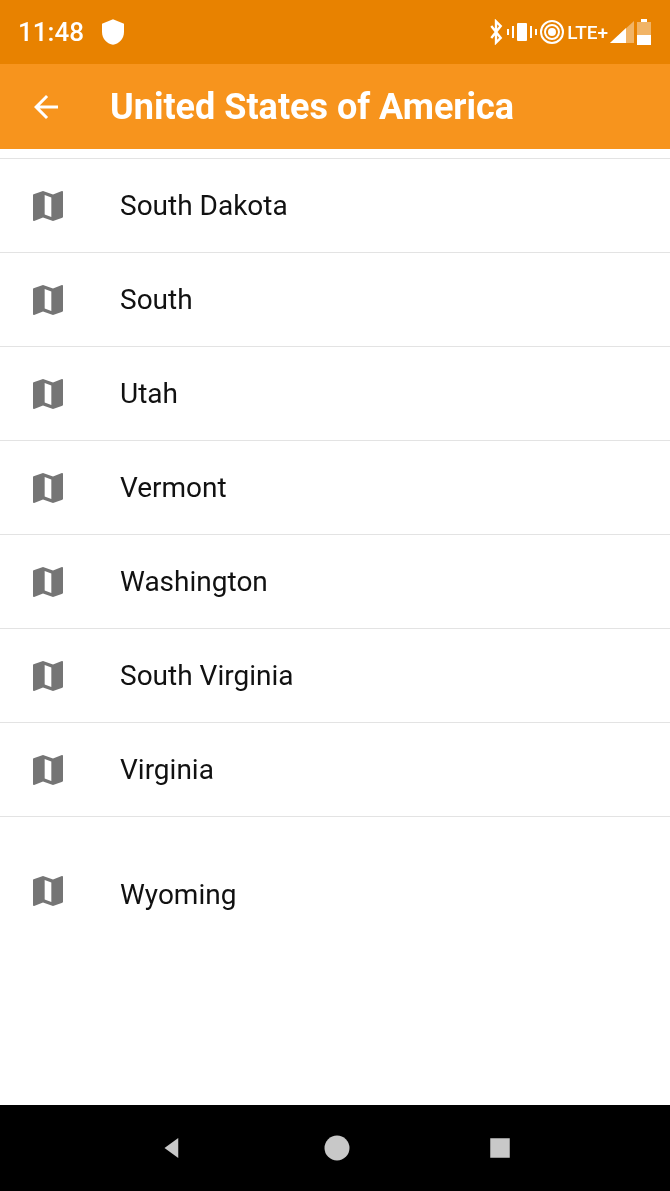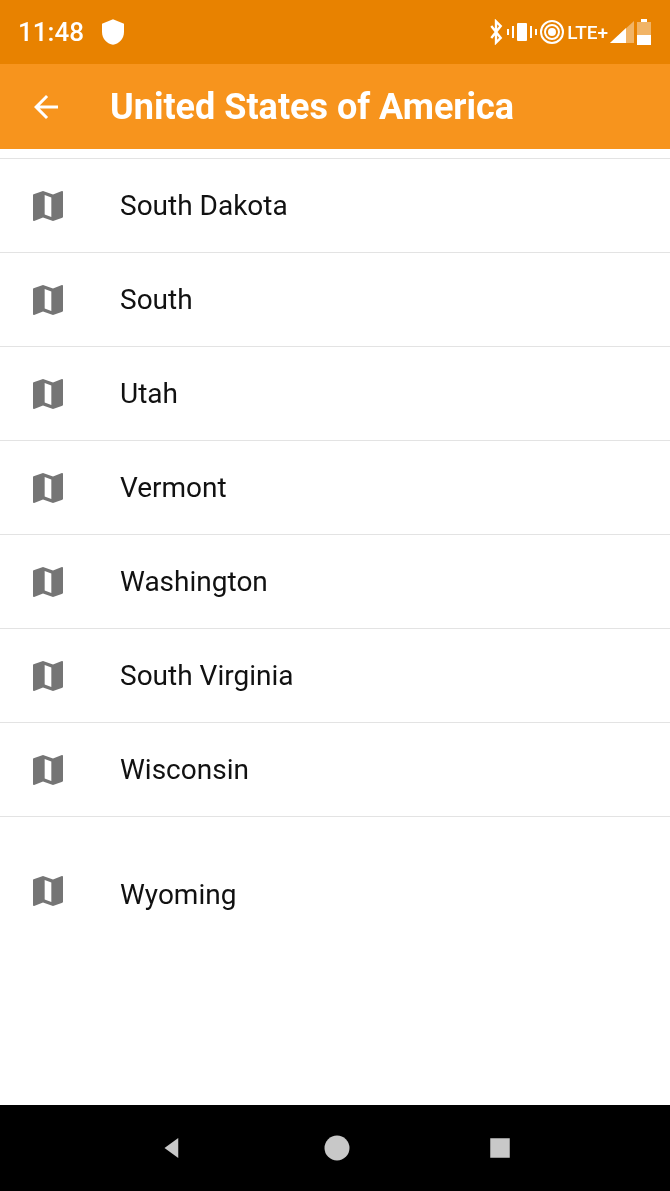--- a/index.html
+++ b/index.html
@@ -191,21 +191,21 @@
     </span>
     <span class="item-label">South Virginia</span>
   </div>
 
   <div class="list-item">
     <span class="map-icon">
       <svg width="40" height="40" viewBox="0 0 24 24">
           <path fill="#757575" d="M20.5 3l-.16.03L15 5.1 9 3 3.36 4.9c-.21.07-.36.25-.36.48V20.5c0 .28.22.5.5.5l.16-.03L9 18.9l6 2.1 5.64-1.9c.21-.7.36-.25.36-.48V3.5c0-.28-.22-.5-.5-.5zM10 5.47l4 1.4v11.66l-4-1.4V5.47z"></path>
         </svg>
     </span>
-    <span class="item-label">Wisconsin</span>
+    <span class="item-label">Virginia</span>
   </div>
 
   <div class="list-item">
     <span class="map-icon">
       <svg width="40" height="40" viewBox="0 0 24 24">
           <path fill="#757575" d="M20.5 3l-.16.03L15 5.1 9 3 3.36 4.9c-.21.07-.36.25-.36.48V20.5c0 .28.22.5.5.5l.16-.03L9 18.9l6 2.1 5.64-1.9c.21-.7.36-.25.36-.48V3.5c0-.28-.22-.5-.5-.5zM10 5.47l4 1.4v11.66l-4-1.4V5.47z"></path>
         </svg>
     </span>
     <span class="item-label">Wyoming</span>
   </div>

